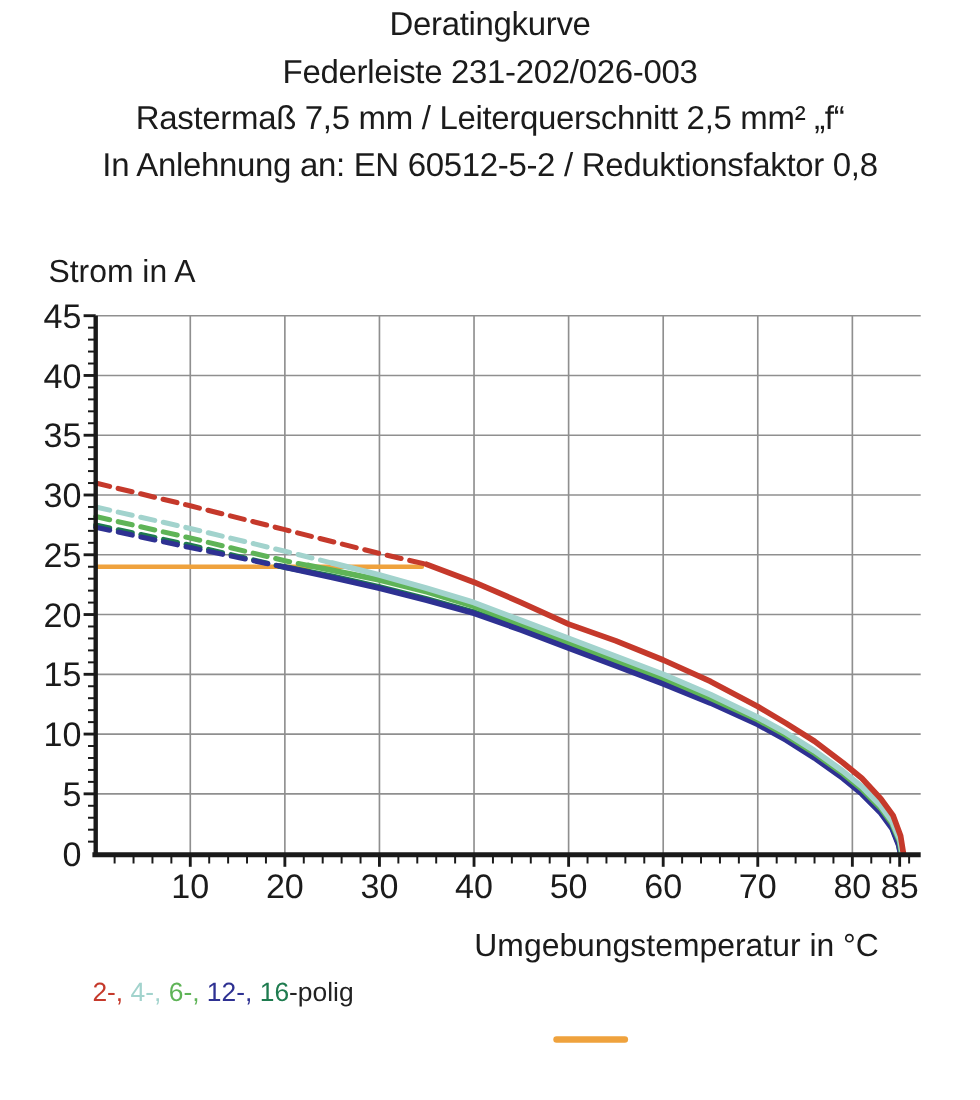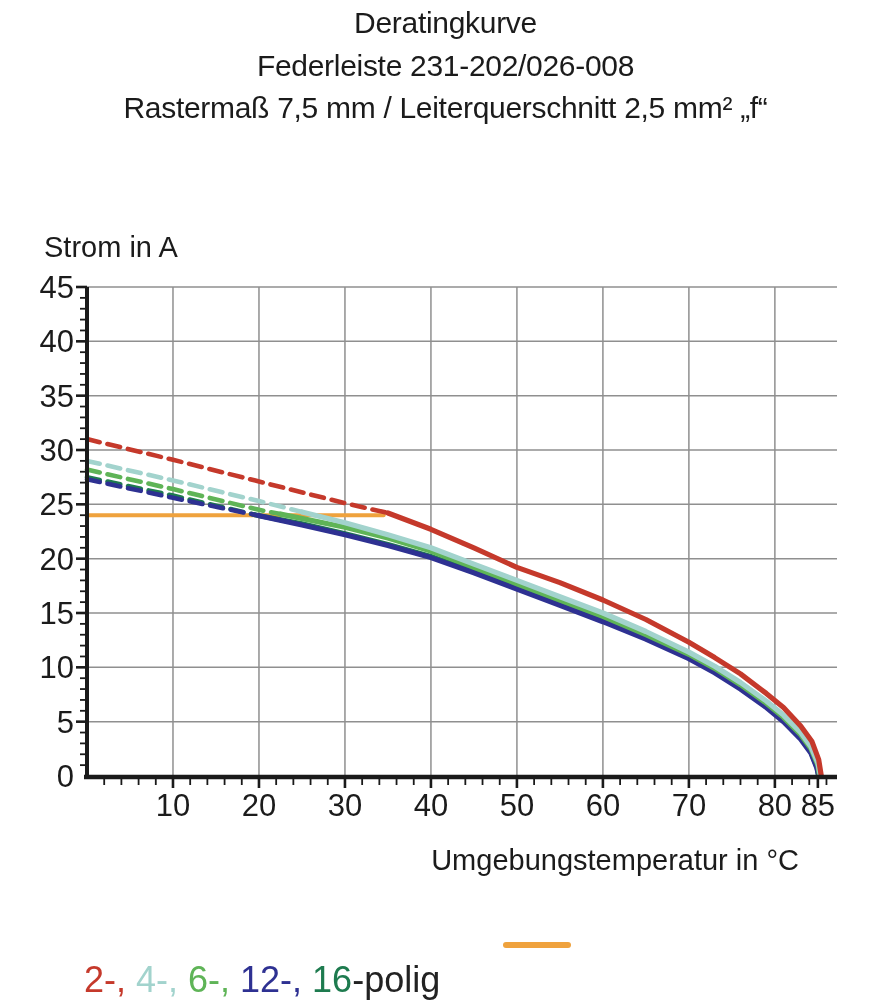--- a/index.html
+++ b/index.html
@@ -4,34 +4,35 @@
 <style>
   html,body{margin:0;padding:0;background:#fff;}
   .page{position:relative;width:837px;height:1000px;background:#ffffff;overflow:hidden;
         font-family:"Liberation Sans",sans-serif;color:#1b1b1b;}
   .title-block{position:absolute;left:0;top:2px;width:891px;text-align:center;
                font-size:30px;line-height:42.5px;letter-spacing:-0.3px;}
   .axis-title{position:absolute;font-size:29px;white-space:nowrap;}
   #strom-label{left:44px;top:231px;}
   #temp-label{right:38px;top:844px;}
   #chart-svg{position:absolute;left:0;top:0;}
-  .legend-poles{position:absolute;left:84px;top:959px;font-size:36px;white-space:pre;}
+  .legend-poles{position:absolute;left:84px;top:889px;font-size:24px;white-space:pre;}
   .legend-poles span{white-space:pre;}
   .rating-swatch{position:absolute;left:503px;top:942px;width:68px;height:6px;border-radius:3px;}
   .rating-label{position:absolute;left:579px;top:929px;font-size:28px;white-space:nowrap;}
 </style>
 </head>
 <body>
 
 <div class="page">
 
   <div class="title-block">
     <div>Deratingkurve</div>
-    <div>Federleiste 231-202/026-008</div>
+    <div>Federleiste 231-202/026-003</div>
     <div>Rastermaß 7,5 mm / Leiterquerschnitt 2,5 mm² „f“</div>
+    <div>In Anlehnung an: EN 60512-5-2 / Reduktionsfaktor 0,8</div>
   </div>
 
   <div class="axis-title" id="strom-label">Strom in A</div>
 
   <svg id="chart-svg" width="891" height="1000">
       <line x1="172.98442714126807" y1="287" x2="172.98442714126807" y2="776" stroke="#8F8F8F" stroke-width="1.5"></line>
       <line x1="258.96885428253614" y1="287" x2="258.96885428253614" y2="776" stroke="#8F8F8F" stroke-width="1.5"></line>
       <line x1="344.9532814238042" y1="287" x2="344.9532814238042" y2="776" stroke="#8F8F8F" stroke-width="1.5"></line>
       <line x1="430.9377085650723" y1="287" x2="430.9377085650723" y2="776" stroke="#8F8F8F" stroke-width="1.5"></line>
       <line x1="516.9221357063403" y1="287" x2="516.9221357063403" y2="776" stroke="#8F8F8F" stroke-width="1.5"></line>

